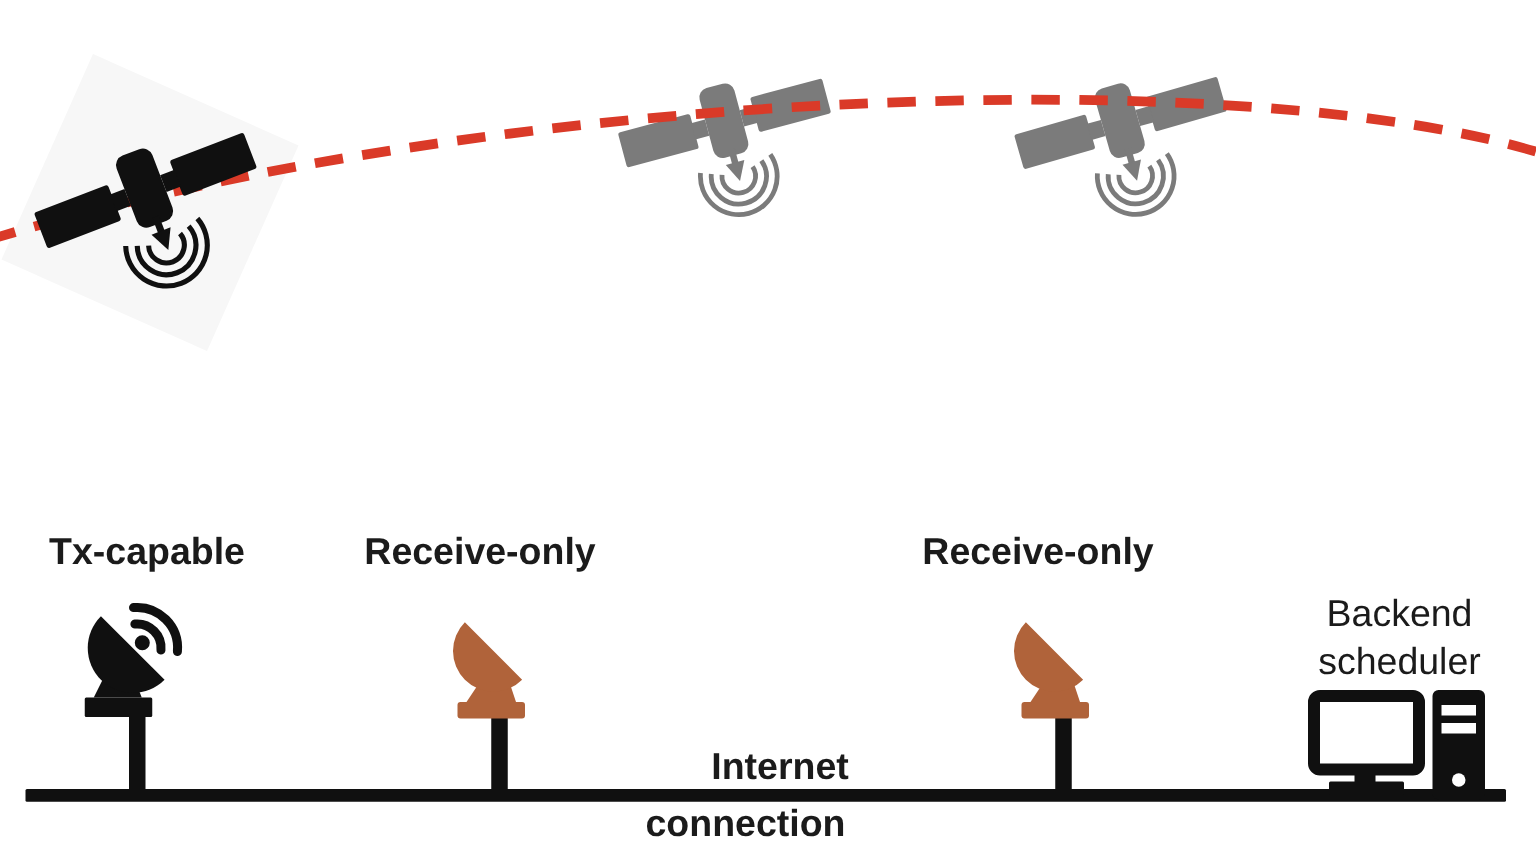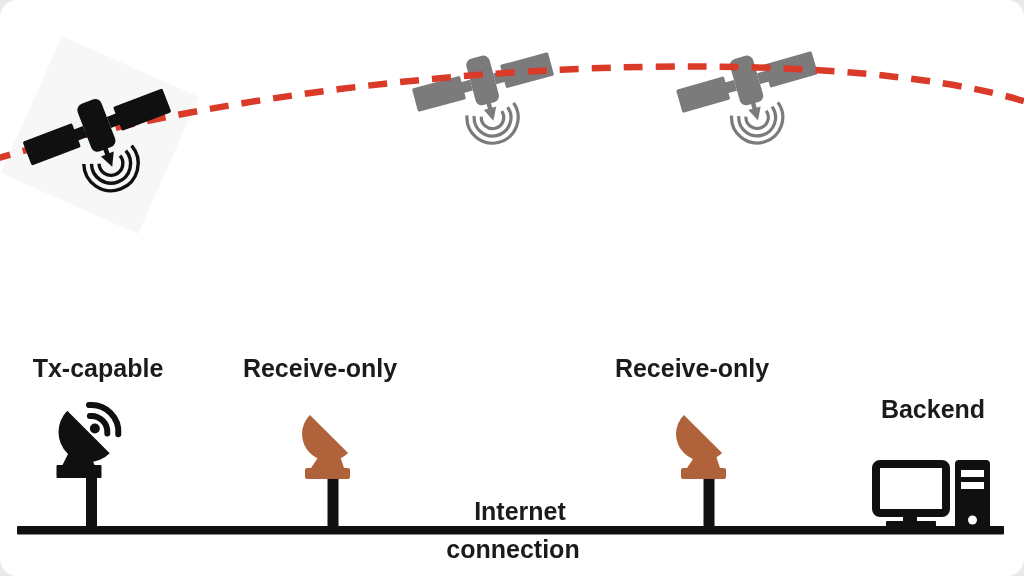--- a/index.html
+++ b/index.html
@@ -10,37 +10,36 @@
     --text-color:#1B1B1B;
     --bg:#FFFFFF;
   }
   html,body{margin:0;padding:0;}
   body{background:#e9e9e9;font-family:"Liberation Sans",sans-serif;}
   .scene{
     position:relative;
     width:1024px;height:576px;
     background:var(--bg);
     overflow:hidden;
-    border-radius:17px;
   }
   .scene svg{position:absolute;left:0;top:0;}
   .label{
     position:absolute;
     transform:translateX(-50%);
     font-weight:700;
     font-size:25px;
     letter-spacing:0px;
     color:var(--text-color);
     white-space:nowrap;
     line-height:1.0;
   }
   .label-block{
     position:absolute;
     transform:translateX(-50%);
-    font-weight:700;
+    font-weight:400;
     font-size:25px;
     color:var(--text-color);
     text-align:center;
     line-height:1.28;
     white-space:nowrap;
   }
   .sat{color:var(--satellite-gray);}
   .sat-black{color:var(--ink-black);}
   .orbit{
     stroke:var(--orbit-red);
@@ -137,18 +136,19 @@
       </g>
     </g>
   </svg>
 
   <div class="label" style="left:98px;top:356px">Tx-capable</div>
   <div class="label" style="left:320px;top:356px">Receive-only</div>
   <div class="label" style="left:692px;top:356px">Receive-only</div>
 
   <div class="label-block" style="left:933px;top:393px">
     <div>Backend</div>
+    <div>scheduler</div>
   </div>
 
   <div class="label" style="left:520px;top:499px">Internet</div>
-  <div class="label" style="left:513px;top:537px">connection</div>
+  <div class="label" style="left:497px;top:537px">connection</div>
 
 </div>
 
 </body></html>

